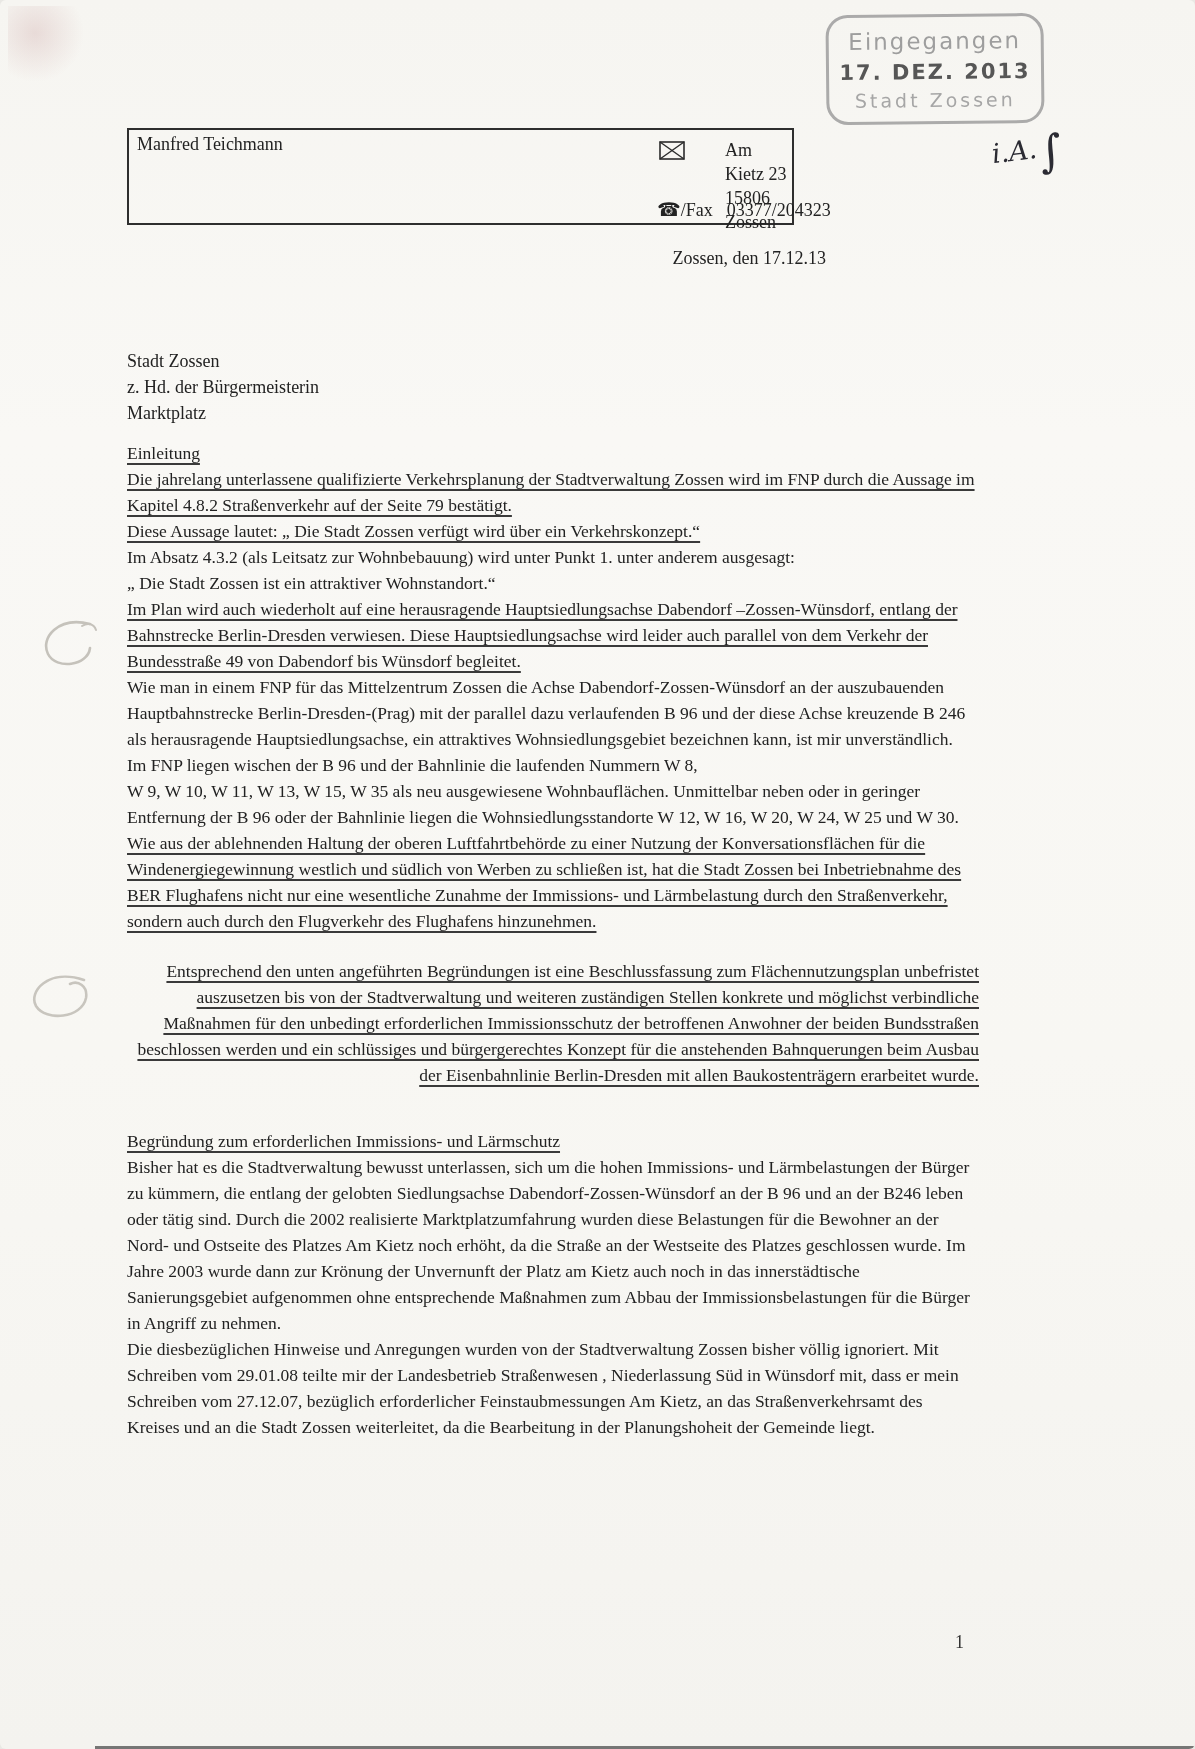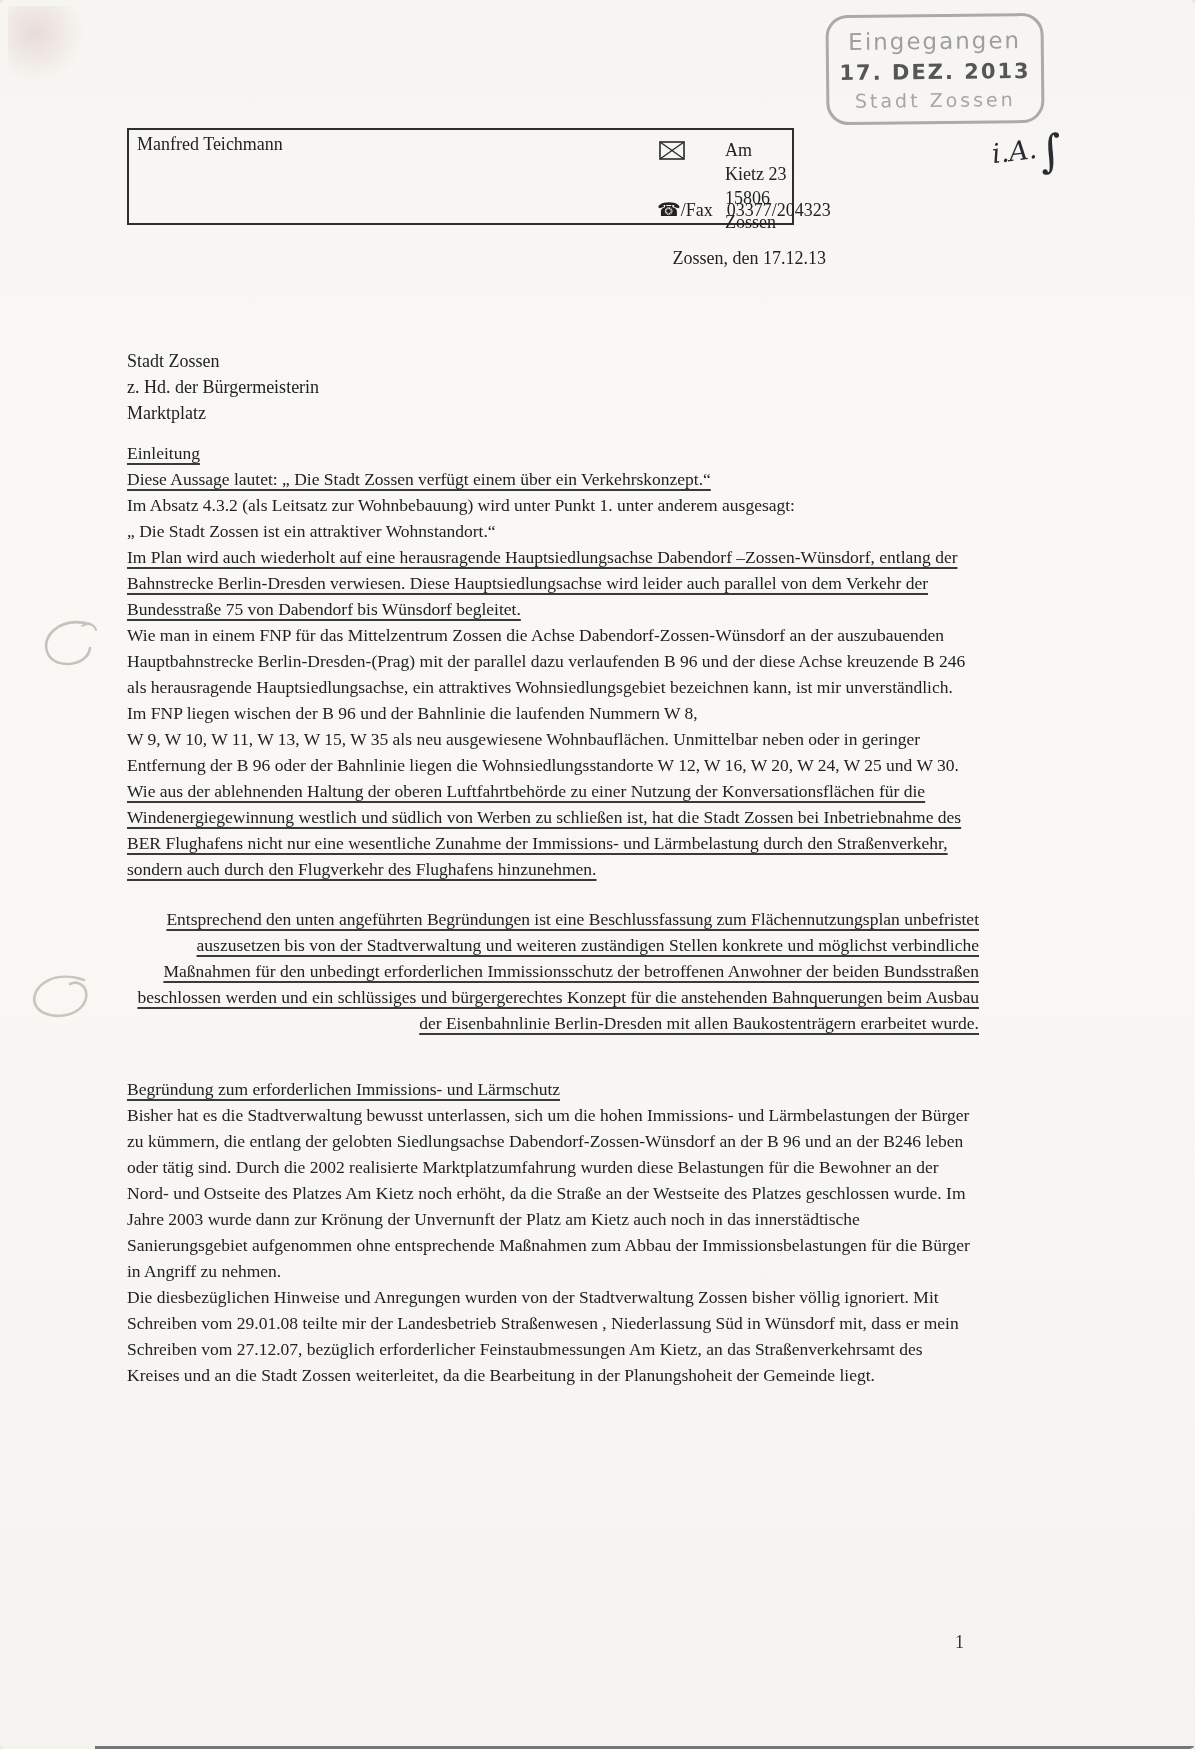--- a/index.html
+++ b/index.html
@@ -112,24 +112,25 @@
     <div class="dateline">Zossen, den 17.12.13</div>
 
     <div class="recipient">
       <div>Stadt Zossen</div>
       <div>z. Hd. der Bürgermeisterin</div>
       <div>Marktplatz</div>
     </div>
 
 
     <p class="h ul body-start">Einleitung</p>
-    <p class="ul">Diese Aussage lautet: „ Die Stadt Zossen verfügt einem über ein Verkehrskonzept.“</p>
+    <p class="ul">Die jahrelang unterlassene qualifizierte Verkehrsplanung der Stadtverwaltung Zossen wird im FNP durch die Aussage im Kapitel 4.8.2 Straßenverkehr auf der Seite 79 bestätigt.</p>
+    <p class="ul">Diese Aussage lautet: „ Die Stadt Zossen verfügt wird über ein Verkehrskonzept.“</p>
     <p>Im Absatz 4.3.2 (als Leitsatz zur Wohnbebauung) wird unter Punkt 1. unter anderem ausgesagt:</p>
     <p>„ Die Stadt Zossen ist ein attraktiver Wohnstandort.“</p>
-    <p class="ul">Im Plan wird auch wiederholt auf eine herausragende Hauptsiedlungsachse Dabendorf –Zossen-Wünsdorf, entlang der Bahnstrecke Berlin-Dresden verwiesen. Diese Hauptsiedlungsachse wird leider auch parallel von dem Verkehr der Bundesstraße 75 von Dabendorf  bis Wünsdorf begleitet.</p>
+    <p class="ul">Im Plan wird auch wiederholt auf eine herausragende Hauptsiedlungsachse Dabendorf –Zossen-Wünsdorf, entlang der Bahnstrecke Berlin-Dresden verwiesen. Diese Hauptsiedlungsachse wird leider auch parallel von dem Verkehr der Bundesstraße 49 von Dabendorf  bis Wünsdorf begleitet.</p>
     <p>Wie man in einem FNP für das Mittelzentrum Zossen die Achse Dabendorf-Zossen-Wünsdorf an der auszubauenden Hauptbahnstrecke Berlin-Dresden-(Prag) mit der parallel dazu verlaufenden B 96 und der diese Achse kreuzende B 246 als herausragende Hauptsiedlungsachse, ein attraktives Wohnsiedlungsgebiet bezeichnen kann, ist mir unverständlich.</p>
     <p>Im FNP liegen wischen der B 96 und der Bahnlinie die laufenden Nummern  W 8,</p>
     <p>W 9, W 10, W 11, W 13, W 15, W 35 als neu ausgewiesene Wohnbauflächen. Unmittelbar neben oder in geringer Entfernung der B 96 oder der Bahnlinie liegen die Wohnsiedlungsstandorte W 12, W 16, W 20, W 24, W 25 und W 30.</p>
     <p class="ul">Wie aus der ablehnenden Haltung der oberen Luftfahrtbehörde zu einer Nutzung der Konversationsflächen für die Windenergiegewinnung  westlich und südlich von Werben zu schließen ist, hat die Stadt Zossen bei Inbetriebnahme des BER Flughafens nicht nur eine wesentliche Zunahme der Immissions- und Lärmbelastung durch den Straßenverkehr, sondern auch durch den Flugverkehr des Flughafens hinzunehmen.</p>
     <p class="ul gap1">Entsprechend den unten angeführten Begründungen ist eine Beschlussfassung zum Flächennutzungsplan unbefristet auszusetzen bis von der Stadtverwaltung und weiteren zuständigen Stellen konkrete und möglichst verbindliche Maßnahmen  für den unbedingt erforderlichen Immissionsschutz der betroffenen Anwohner der beiden Bundsstraßen beschlossen werden und ein schlüssiges und bürgergerechtes  Konzept für die anstehenden Bahnquerungen beim Ausbau der Eisenbahnlinie Berlin-Dresden mit allen Baukostenträgern erarbeitet wurde.</p>
     <p class="h ul gap2">Begründung zum erforderlichen Immissions- und Lärmschutz</p>
     <p>Bisher hat es die Stadtverwaltung bewusst unterlassen, sich um die hohen Immissions- und Lärmbelastungen der Bürger zu kümmern, die entlang der gelobten Siedlungsachse Dabendorf-Zossen-Wünsdorf an der B 96  und an der B246 leben oder tätig sind. Durch die 2002 realisierte Marktplatzumfahrung wurden diese Belastungen für die Bewohner an der Nord- und Ostseite des Platzes Am Kietz noch erhöht, da die Straße an der Westseite des Platzes geschlossen wurde. Im Jahre 2003 wurde dann zur Krönung der Unvernunft der Platz am Kietz auch noch in das innerstädtische Sanierungsgebiet aufgenommen ohne entsprechende Maßnahmen zum Abbau der Immissionsbelastungen für die Bürger in Angriff zu nehmen.</p>
     <p>Die diesbezüglichen Hinweise und Anregungen wurden von der Stadtverwaltung Zossen bisher völlig ignoriert. Mit Schreiben vom 29.01.08 teilte mir der Landesbetrieb Straßenwesen , Niederlassung  Süd in Wünsdorf mit, dass er mein Schreiben vom 27.12.07, bezüglich erforderlicher Feinstaubmessungen Am Kietz, an das Straßenverkehrsamt des Kreises und an die Stadt Zossen weiterleitet, da die Bearbeitung in der Planungshoheit der Gemeinde liegt.</p>
   </div>
 

